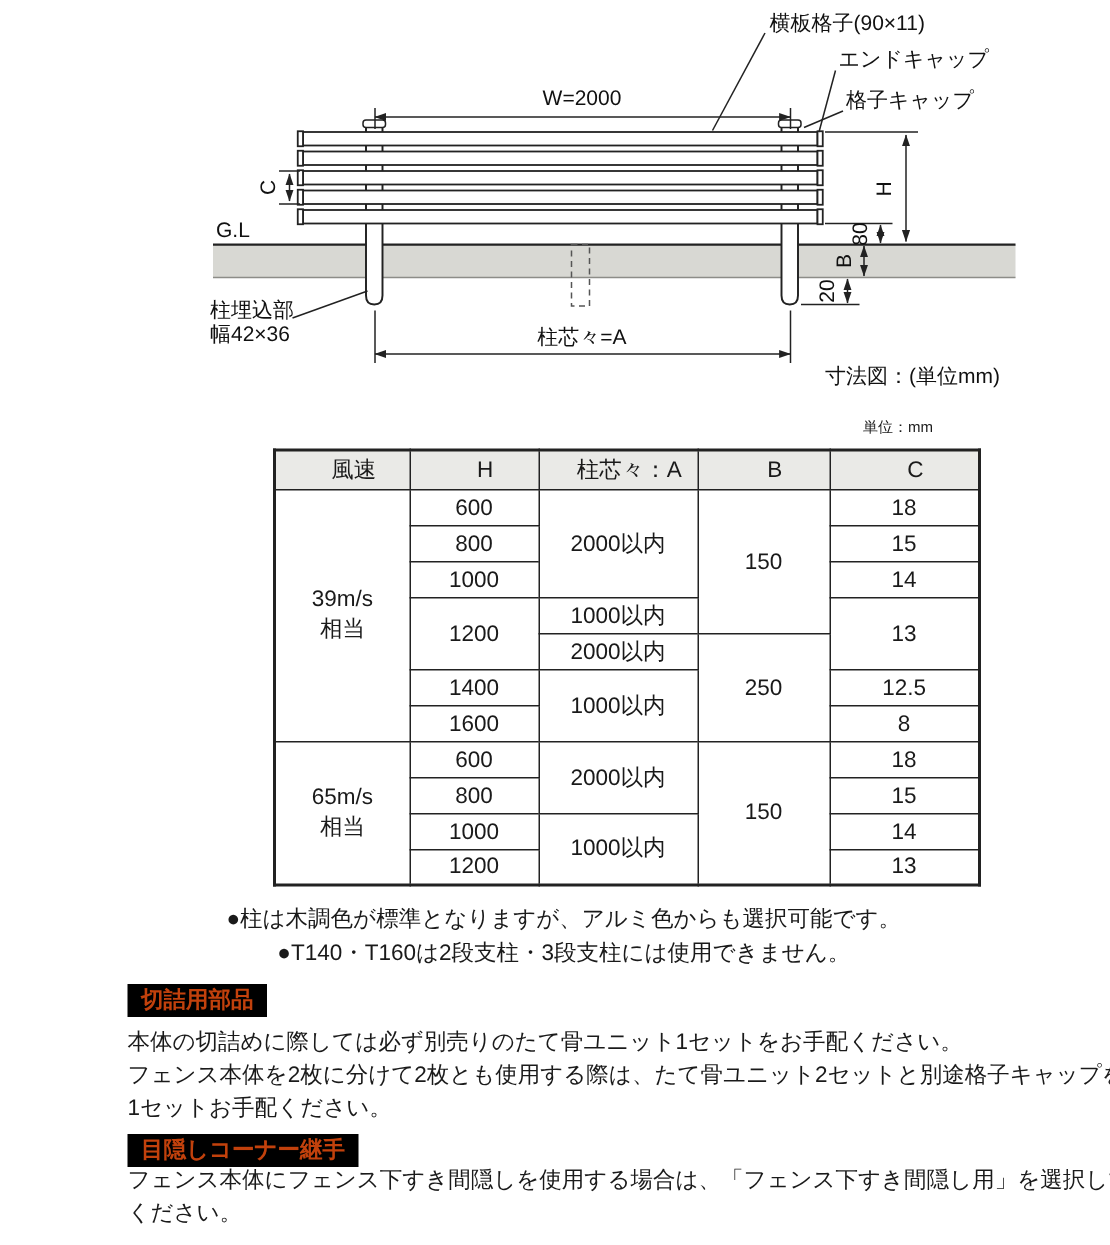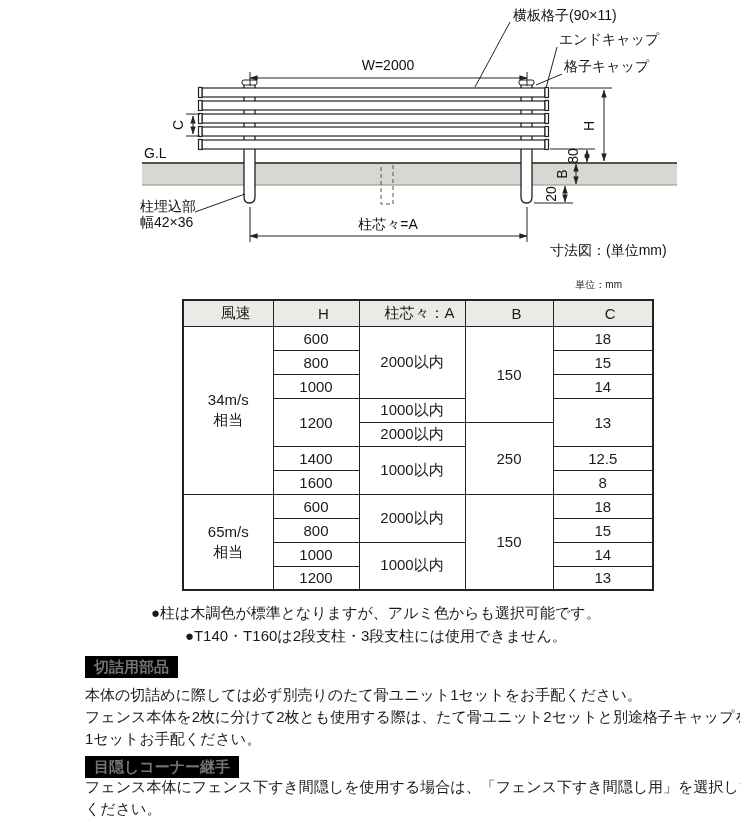--- a/index.html
+++ b/index.html
@@ -33,21 +33,21 @@
   }
   .spec-table th { background:#eaeae7; height:26px;padding-left:18px; }
   .spec-table tr.sub { height:24px; }
   .wind-cell { white-space:pre-line; line-height:1.35; }
 
   .notes { position:absolute; top:601px; left:104px; font-size:15px; line-height:23px;text-align:center; }
   .note-line { white-space:nowrap; }
 
   .section-title {
     position:absolute; left:38px;
-    background:#000; color:#737373;
+    background:#000; color:#c2410c;
     font-size:15px; font-weight:bold;
     padding:2px 9px 3px 9px; line-height:17px;
   }
   .section-body {
     position:absolute; left:38px; width:672px;
     font-size:15px; line-height:22px; white-space:pre-line;
   }
   #sec1-title { top:656px; }
   #sec1-body  { top:684px; }
   #sec2-title { top:756px; }
@@ -153,21 +153,21 @@
       <tr>
         <th>風速</th>
         <th>H</th>
         <th>柱芯々：A</th>
         <th>B</th>
         <th>C</th>
       </tr>
     </thead>
     <tbody>
       <tr class="sub">
-        <td rowspan="7" class="wind-cell">34m/s
+        <td rowspan="7" class="wind-cell">39m/s
 相当</td>
         <td>600</td>
         <td rowspan="3">2000以内</td>
         <td rowspan="4">150</td>
         <td>18</td>
       </tr>
       <tr class="sub">
         <td>800</td>
         <td>15</td>
       </tr>

